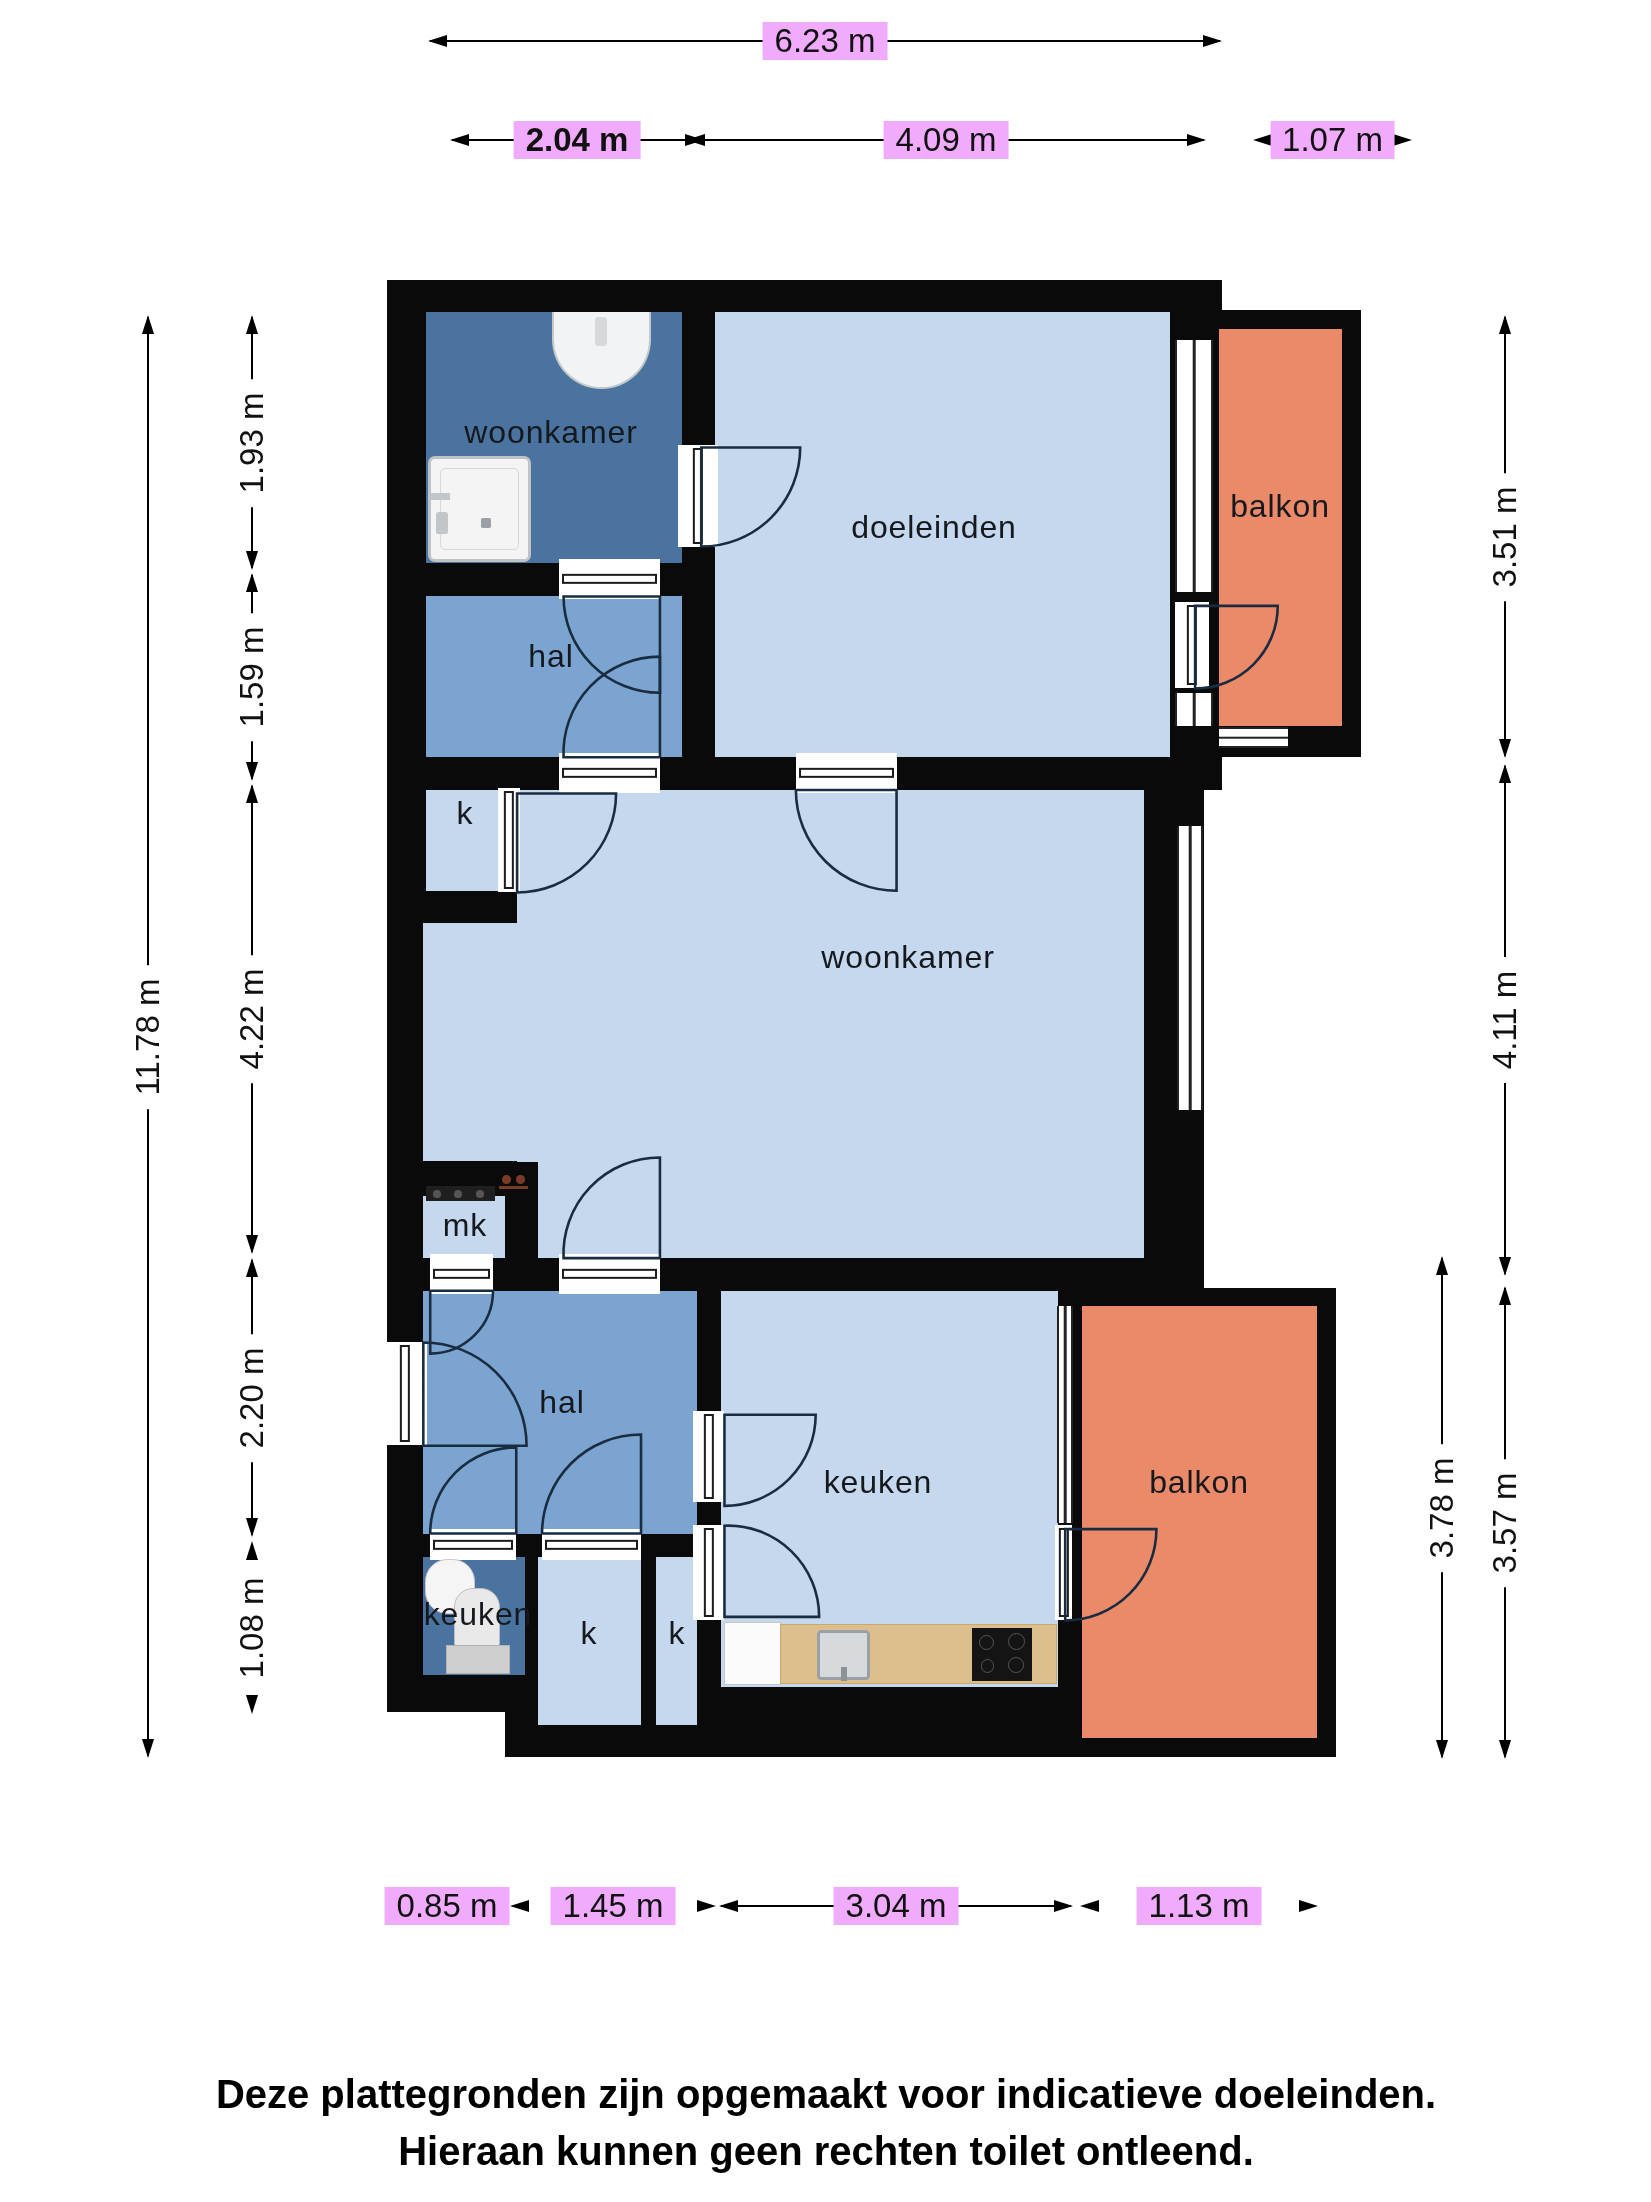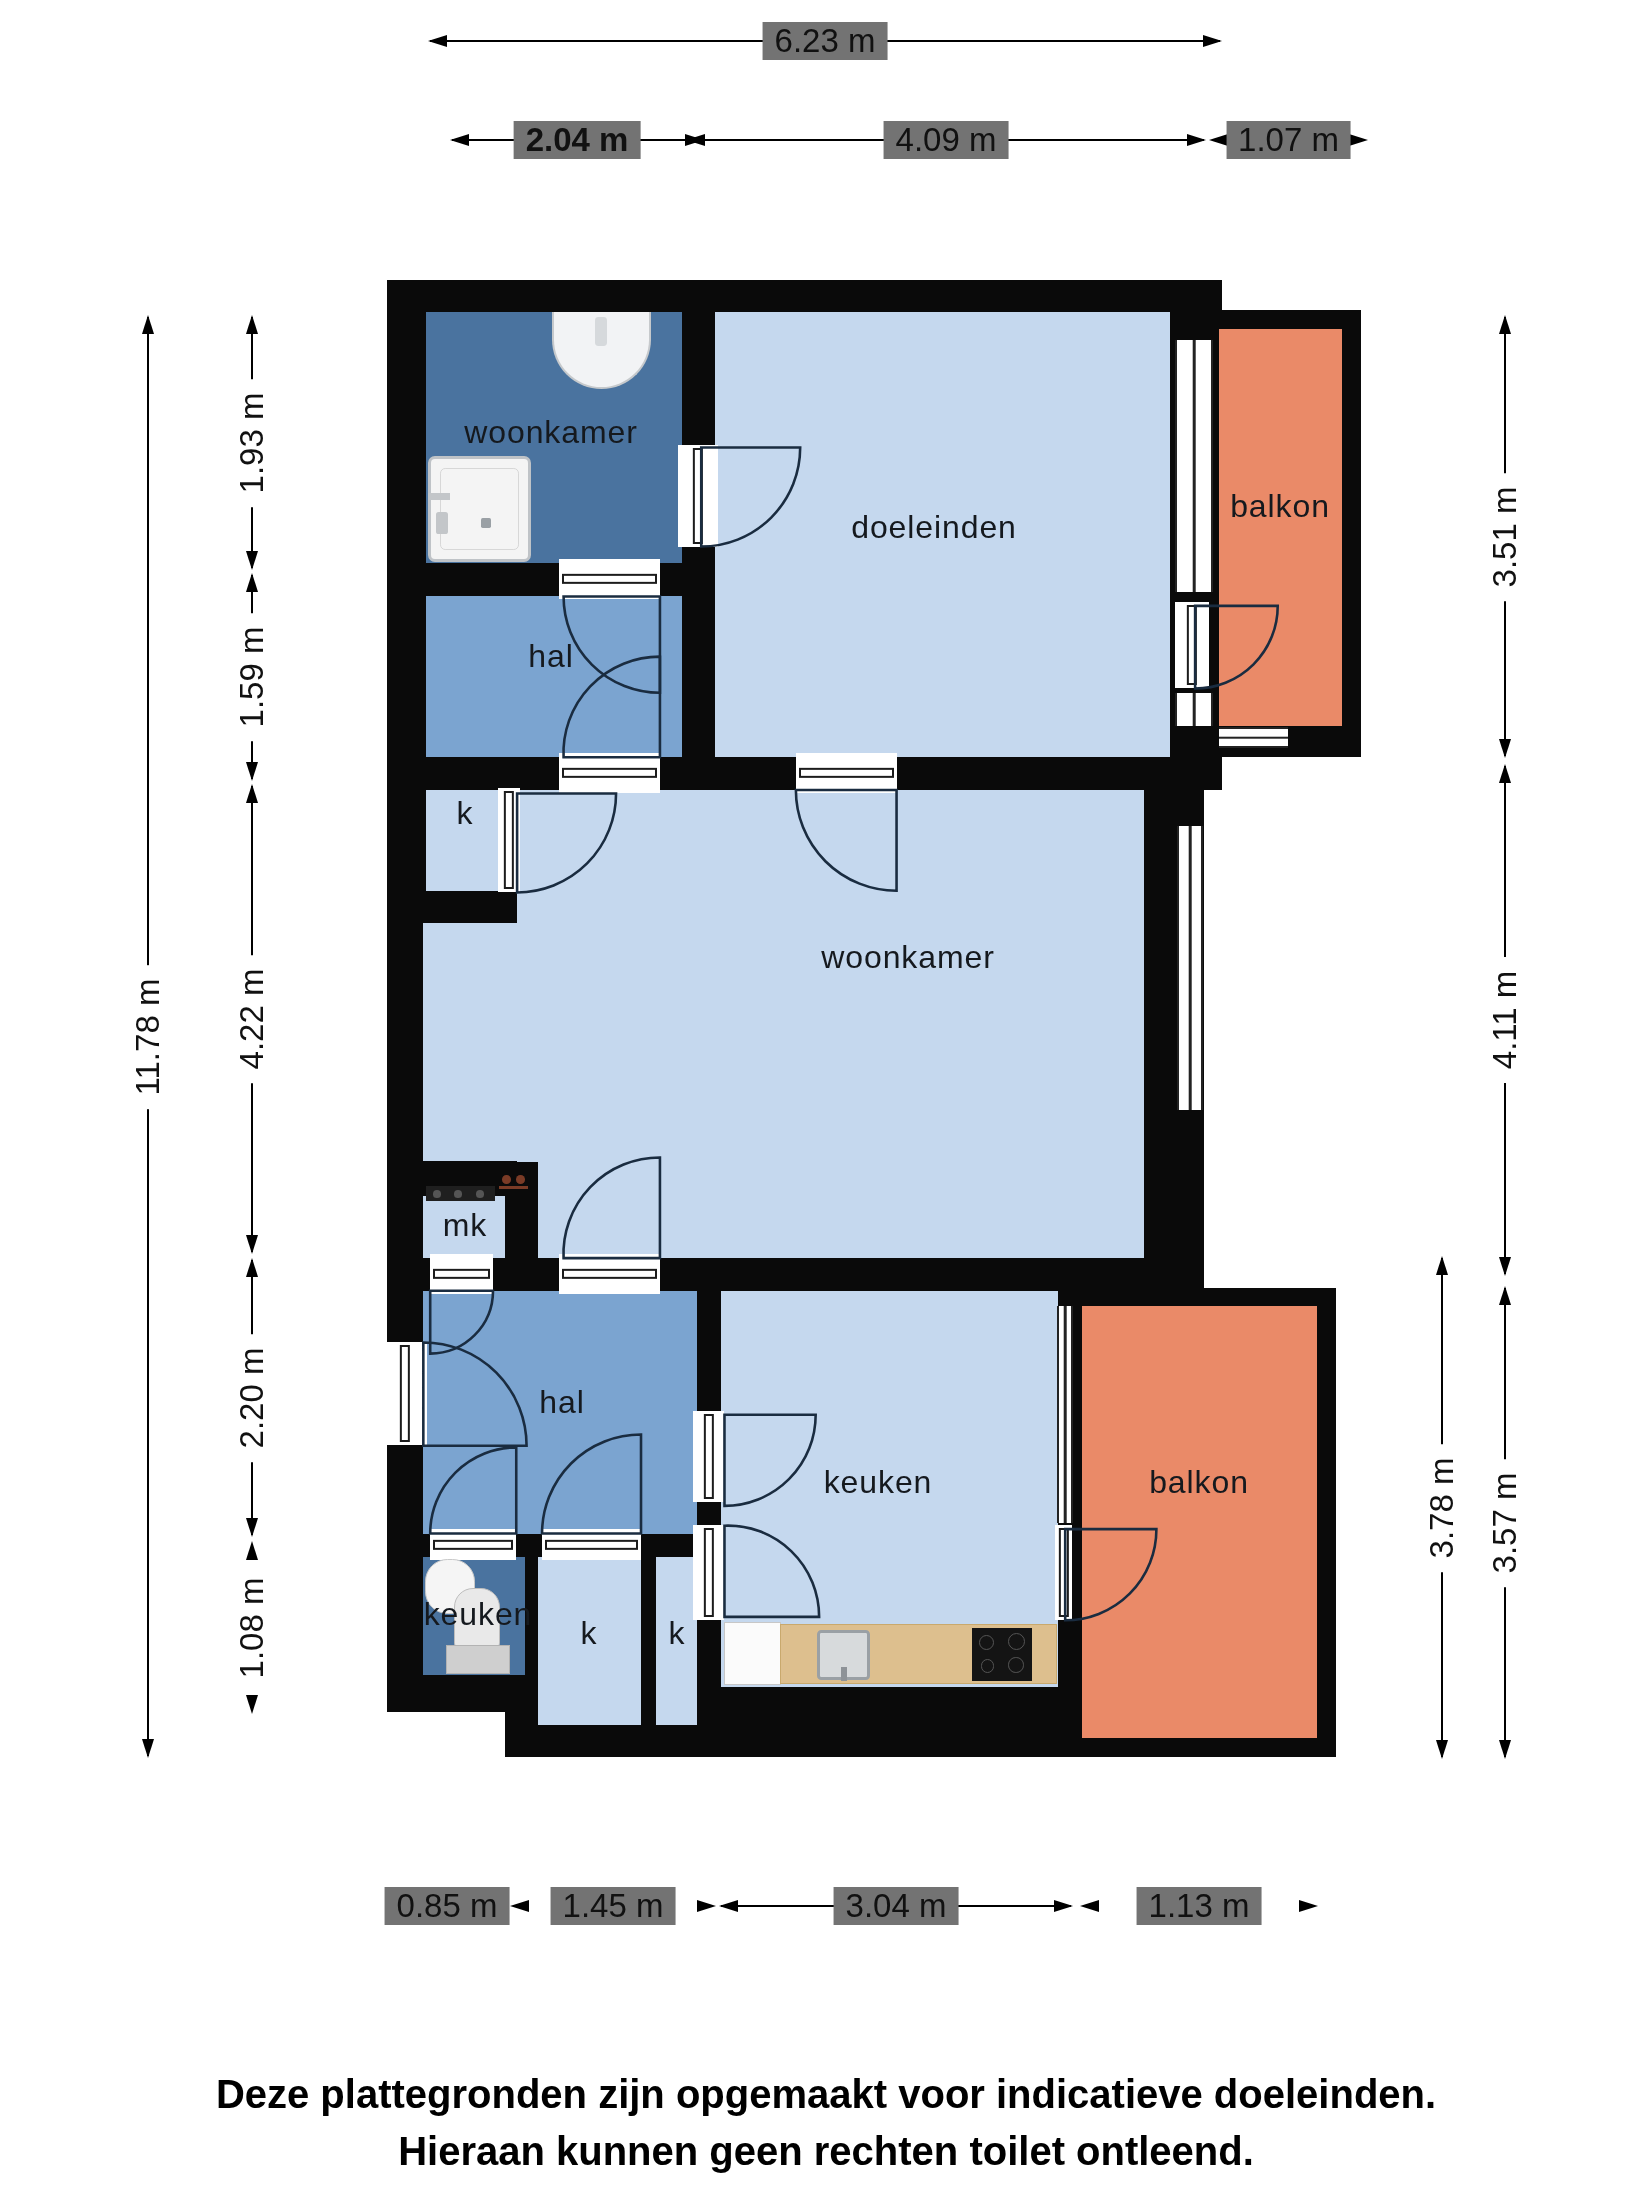--- a/index.html
+++ b/index.html
@@ -21,21 +21,21 @@
   
   .door-v{position:absolute;background:#fff;}
   .door-v .leaf{position:absolute;left:50%;top:2.6px;bottom:2.6px;width:10.3px;transform:translateX(-50%);border:2.6px solid #1c1c1c;background:#fff;box-sizing:border-box;}
   .door-h{position:absolute;background:#fff;}
   .door-h .leaf{position:absolute;top:50%;left:2.6px;right:2.6px;height:10.3px;transform:translateY(-50%);border:2.6px solid #1c1c1c;background:#fff;box-sizing:border-box;}
   
   .hdim{position:absolute;height:1.7px;background:#000;}
   .hdim.noline{background:transparent;}
   .hdim .a-l{position:absolute;left:-1.7px;top:50%;transform:translateY(-50%);width:0;height:0;border-top:6.9px solid transparent;border-bottom:6.9px solid transparent;border-right:19px solid #000;}
   .hdim .a-r{position:absolute;right:-1.7px;top:50%;transform:translateY(-50%);width:0;height:0;border-top:6.9px solid transparent;border-bottom:6.9px solid transparent;border-left:19px solid #000;}
-  .hdim .hlabel{position:absolute;left:50%;top:50%;transform:translate(-50%,-50%);background:#737373;padding:0 12px;font-size:33px;white-space:nowrap;}
+  .hdim .hlabel{position:absolute;left:50%;top:50%;transform:translate(-50%,-50%);background:#f0abfc;padding:0 12px;font-size:33px;white-space:nowrap;}
   .vdim{position:absolute;width:1.7px;background:#000;}
   .vdim .a-u{position:absolute;top:-1.7px;left:50%;transform:translateX(-50%);width:0;height:0;border-left:6.9px solid transparent;border-right:6.9px solid transparent;border-bottom:19px solid #000;}
   .vdim .a-d{position:absolute;bottom:-1.7px;left:50%;transform:translateX(-50%);width:0;height:0;border-left:6.9px solid transparent;border-right:6.9px solid transparent;border-top:19px solid #000;}
   .vdim .vlabel{position:absolute;left:50%;top:50%;transform:translate(-50%,-50%) rotate(-90deg);background:#fff;padding:0 13.8px;font-size:33px;white-space:nowrap;}
   
   .fix{position:absolute;box-sizing:border-box;}
   .disclaimer{position:absolute;left:0;width:1652px;text-align:center;font-size:40px;font-weight:bold;color:#000;}
 </style>
 </head>
 <body>
@@ -191,21 +191,21 @@
 <div class="hdim" style="left:452px;top:139px;width:250px;font-weight:bold;">
   <span class="a-l"></span>
     <span class="a-r"></span>
   <span class="hlabel">2.04 m</span>
 </div>
 <div class="hdim" style="left:688px;top:139px;width:516px;">
   <span class="a-l"></span>
     <span class="a-r"></span>
   <span class="hlabel">4.09 m</span>
 </div>
-<div class="hdim noline" style="left:1211px;top:139px;width:155px;">
+<div class="hdim noline" style="left:1255px;top:139px;width:155px;">
   <span class="a-l"></span>
     <span class="a-r"></span>
   <span class="hlabel">1.07 m</span>
 </div>
 
 <div class="vdim" style="left:147px;top:317px;height:1439px;">
   <span class="a-u"></span>
     <span class="a-d"></span>
   <span class="vlabel">11.78 m</span>
 </div>

